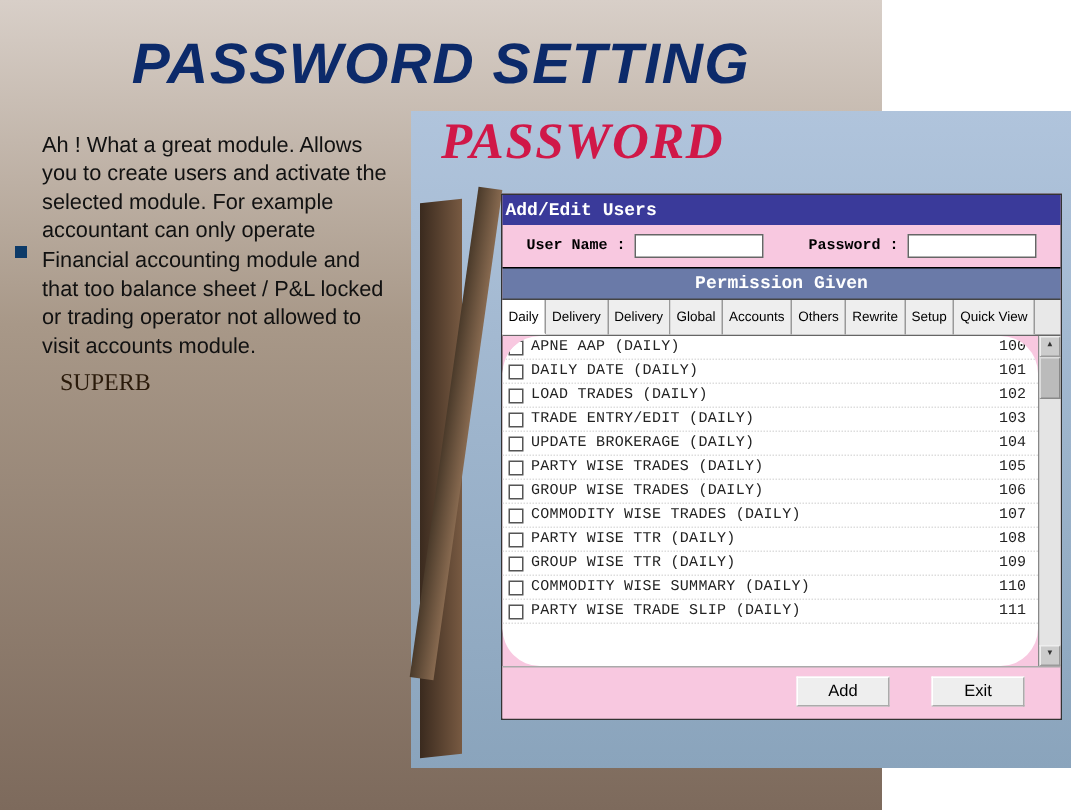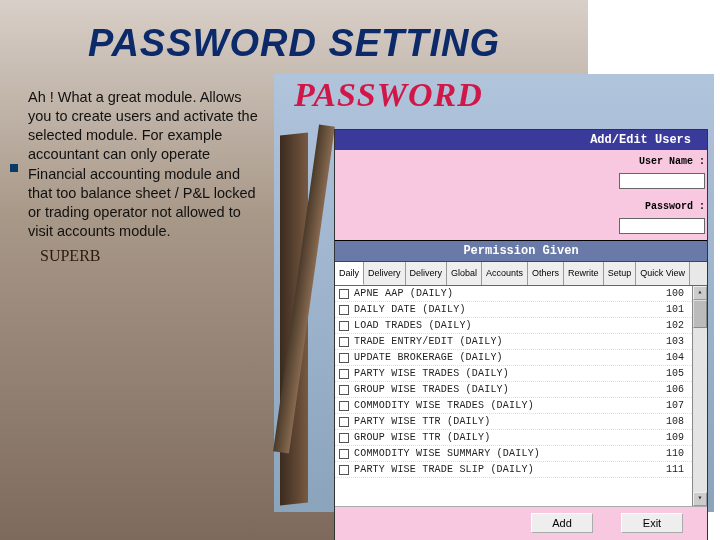--- a/index.html
+++ b/index.html
@@ -91,32 +91,31 @@
     left: 60px; top: 55px;
     width: 374px;
     background: #f8c8e0;
     border: 1px solid #333;
     font-family: "Courier New", monospace;
     font-size: 11px;
   }
   .win-titlebar {
     background: #3a3a9a;
     color: #fff;
-    text-align: right;
+    text-align: left;
     font-weight: bold;
-    padding: 3px 16px;
+    padding: 3px 2px;
     font-size: 12px;
   }
   .user-row {
     display: flex;
-    align-items: flex-end;
-    padding: 6px 2px;
+    align-items: center;
+    padding: 6px 16px;
     gap: 6px;
     font-family: "Courier New", monospace;
-    flex-direction: column;
   }
   .user-row label { font-size: 10px; font-weight: bold; color: #000; }
   .user-row input {
     height: 16px; border: 1px solid #666; background: #fff;
     font-size: 10px; padding: 0 2px;
   }
   .u-name { width: 86px; }
   .u-pass { width: 86px; }
   .perm-bar {
     background: #6a7aa8;
@@ -144,20 +143,21 @@
   }
   .tab.active { background: #fff; border-bottom: 1px solid #fff; }
   .list-wrap {
     display: flex;
     height: 220px;
   }
   .list {
     flex: 1;
     background: #fff;
     overflow: hidden;
+    border-radius: 25px;
   }
   .list-row {
     display: flex;
     align-items: center;
     padding: 2px 4px;
     border-bottom: 1px dotted #ddd;
     font-size: 10px;
     color: #222;
   }
   .chk {

